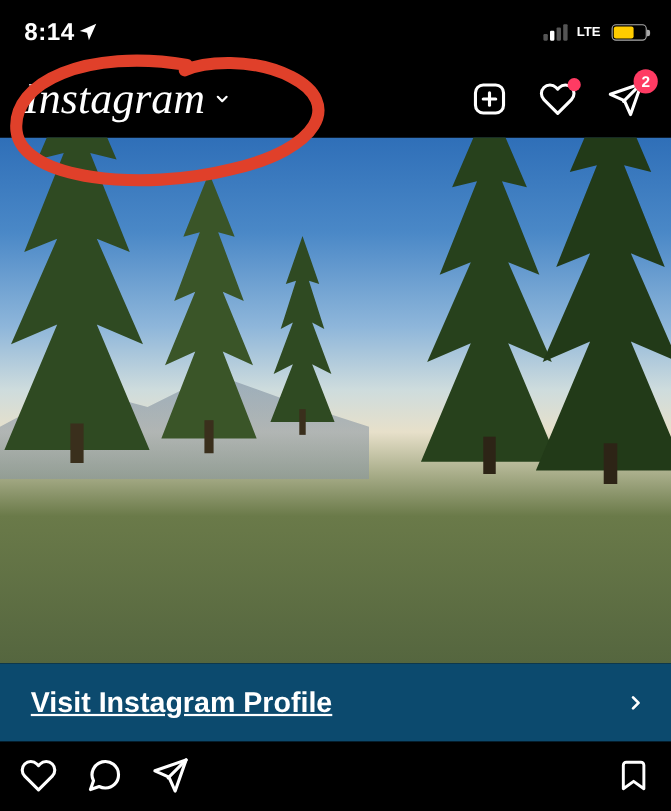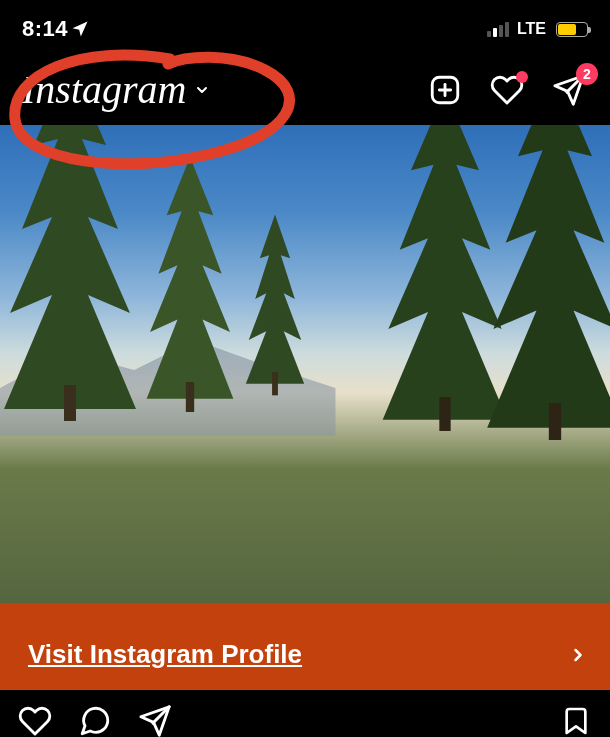--- a/index.html
+++ b/index.html
@@ -7,21 +7,21 @@
 
     
     .status-bar { display:flex; justify-content:space-between; align-items:center; padding:12px 22px 2px; height:48px; }
     .status-left { display:flex; align-items:center; gap:2px; }
     .clock { font-weight:700; font-size:22px; letter-spacing:0.5px; }
     .loc-icon svg { display:block; }
     .status-right { display:flex; align-items:center; gap:4px; }
     .cell-bars { display:inline-flex; align-items:flex-end; gap:2px; }
     .cell-bars span { width:4px; background:#555; border-radius:1px; display:inline-block; }
     .cell-bars span.on { background:#fff; }
-    .lte { font-weight:700; font-size:16px; margin:0 4px 0 4px; }
+    .lte { font-weight:700; font-size:12px; margin:0 4px 0 4px; }
     .battery { width:32px; height:15px; border:1.5px solid #aaa; border-radius:4px; position:relative; margin-left:2px; }
     .battery::after { content:""; position:absolute; right:-4px; top:4px; width:3px; height:6px; background:#aaa; border-radius:0 2px 2px 0; }
     .battery-fill { position:absolute; left:1px; top:1px; bottom:1px; width:60%; background:#ffcc00; border-radius:2px; }
 
     
     .header { display:flex; align-items:center; padding:18px 18px 12px; gap:22px; position:relative; }
     .logo { font-family:"Brush Script MT","Segoe Script",cursive; font-size:40px; font-weight:500; font-style:italic; display:flex; align-items:center; gap:8px; padding-left:4px; }
     .logo-chevron svg { display:block; }
     .header-actions { margin-left:auto; display:flex; align-items:center; gap:28px; margin-right:6px; }
     .icon-btn { position:relative; display:inline-flex; align-items:center; justify-content:center; }
@@ -33,21 +33,21 @@
 
     
     .photo { width:610px; height:478px; position:relative; overflow:hidden; }
     .sky { position:absolute; inset:0; background:linear-gradient(to bottom, #2f6fb8 0%, #4a88c7 18%, #8eb6da 36%, #cedcdd 48%, #e7e0ca 56%, #6a7a49 72%, #55663f 100%); }
     .mountain { position:absolute; left:0; top:40%; width:55%; height:25%; background:linear-gradient(#6b7b8e,#8494a6); clip-path:polygon(0 60%, 20% 30%, 40% 45%, 58% 20%, 78% 40%, 100% 60%, 100% 100%, 0 100%); opacity:.5; }
     .sun { position:absolute; right:135px; top:200px; width:60px; height:60px; background:radial-gradient(circle,#fff 0%,#fff9e0 30%,rgba(255,255,200,0) 70%); }
     .tree { position:absolute; bottom:38%; }
     .tree svg { display:block; }
 
     
-    .banner { background:#c2410c; display:flex; align-items:center; justify-content:space-between; padding:36px 22px 20px 28px; }
+    .banner { background:#0c4a6e; display:flex; align-items:center; justify-content:space-between; padding:20px 22px 20px 28px; }
     .banner-text { font-size:26px; font-weight:800; text-decoration:underline; color:#fff; }
     .banner-chevron svg { display:block; }
 
     
     .action-bar { display:flex; align-items:center; padding:14px 18px 8px; gap:26px; }
     .action-right { margin-left:auto; }
   </style>
 </head>
 <body>
 

